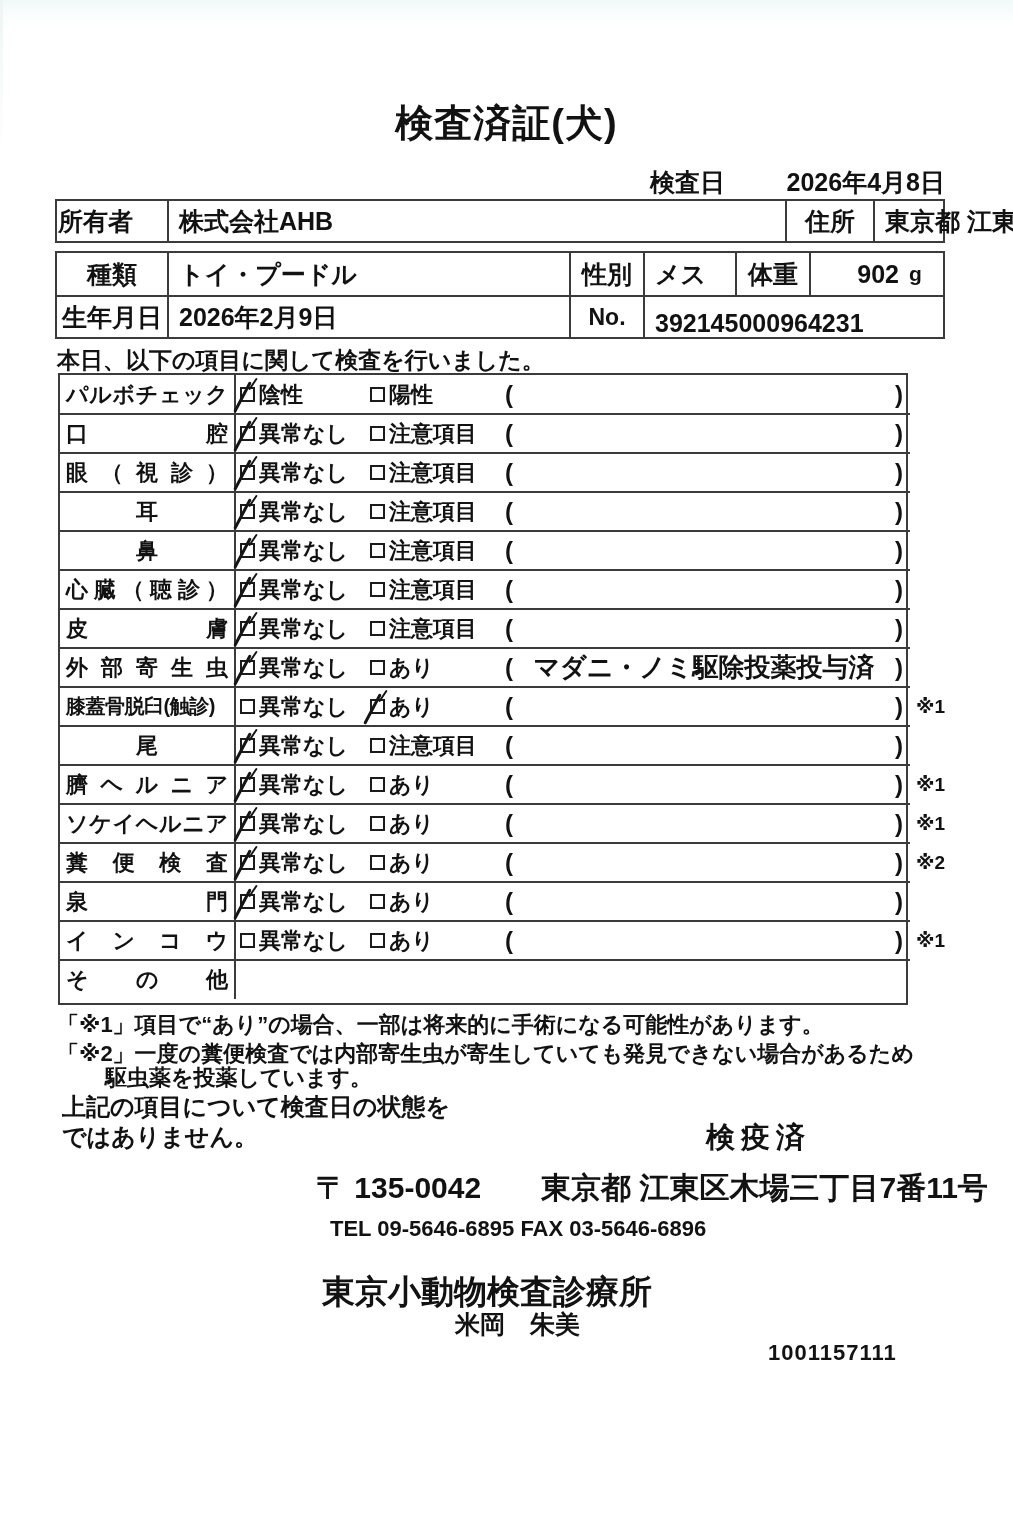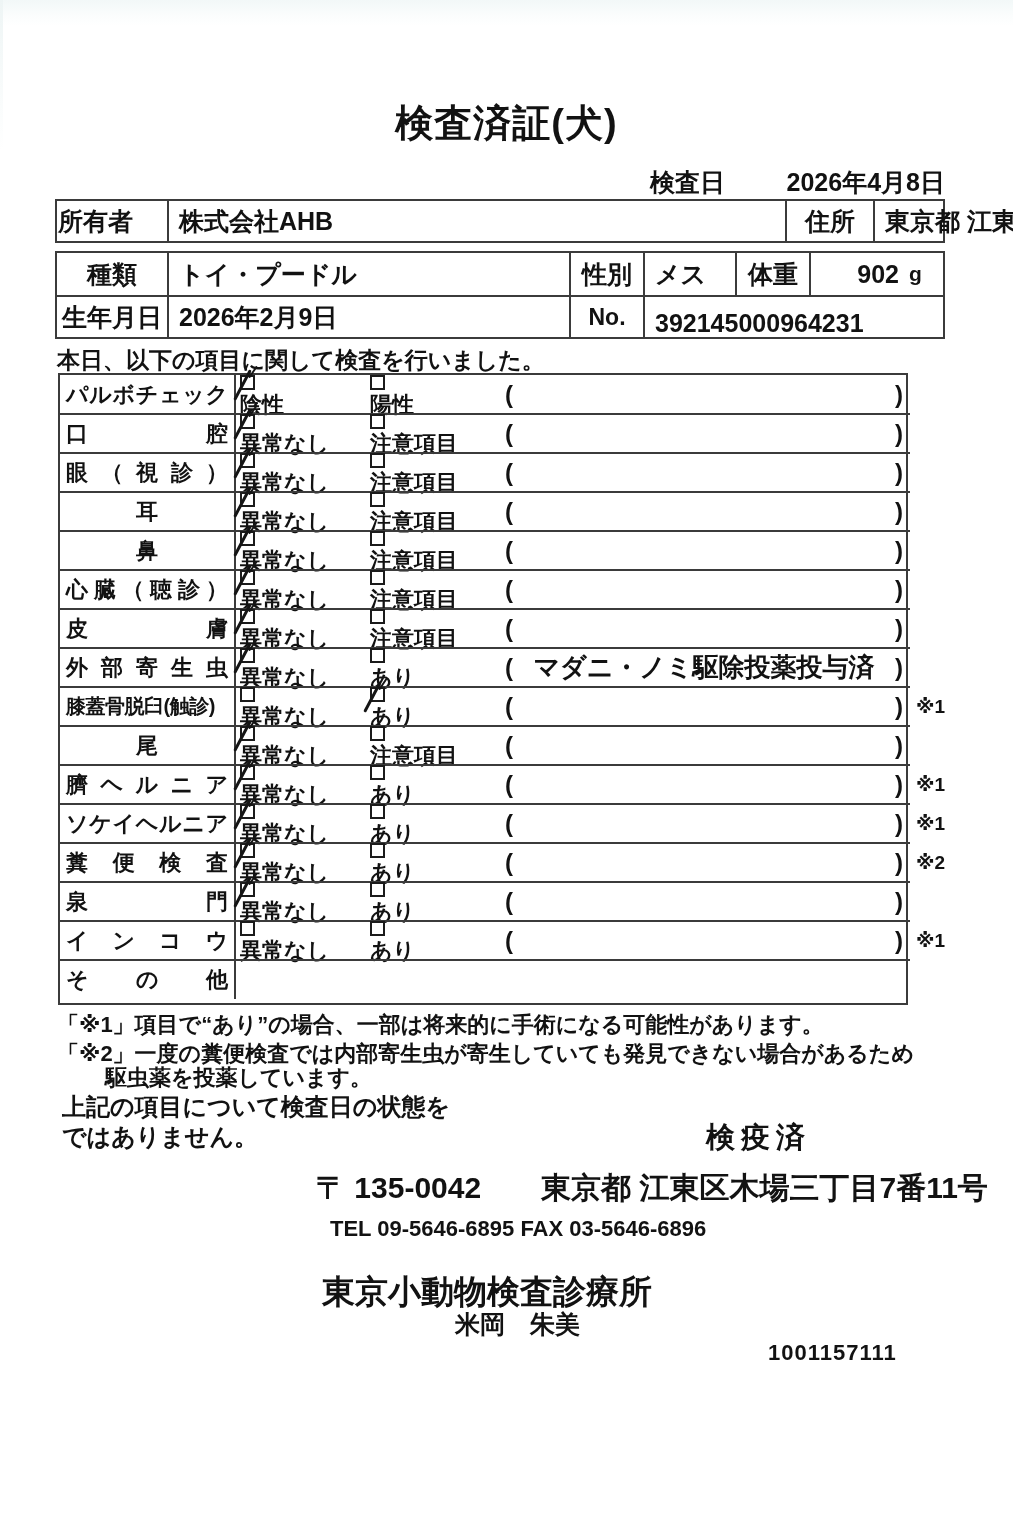--- a/index.html
+++ b/index.html
@@ -154,24 +154,24 @@
     width: 2px;
     height: 39px;
     background: #3b3b3b;
   }
 
   .opt {
     position: absolute;
     top: 0;
     height: 39px;
     display: flex;
+    align-items: center;
     font-size: 22px;
     font-weight: 700;
     white-space: nowrap;
-    flex-direction: column;
   }
   .opt-a { left: 180px; }
   .opt-b { left: 310px; }
 
   
   .box {
     position: relative;
     display: inline-block;
     width: 15px;
     height: 15px;

